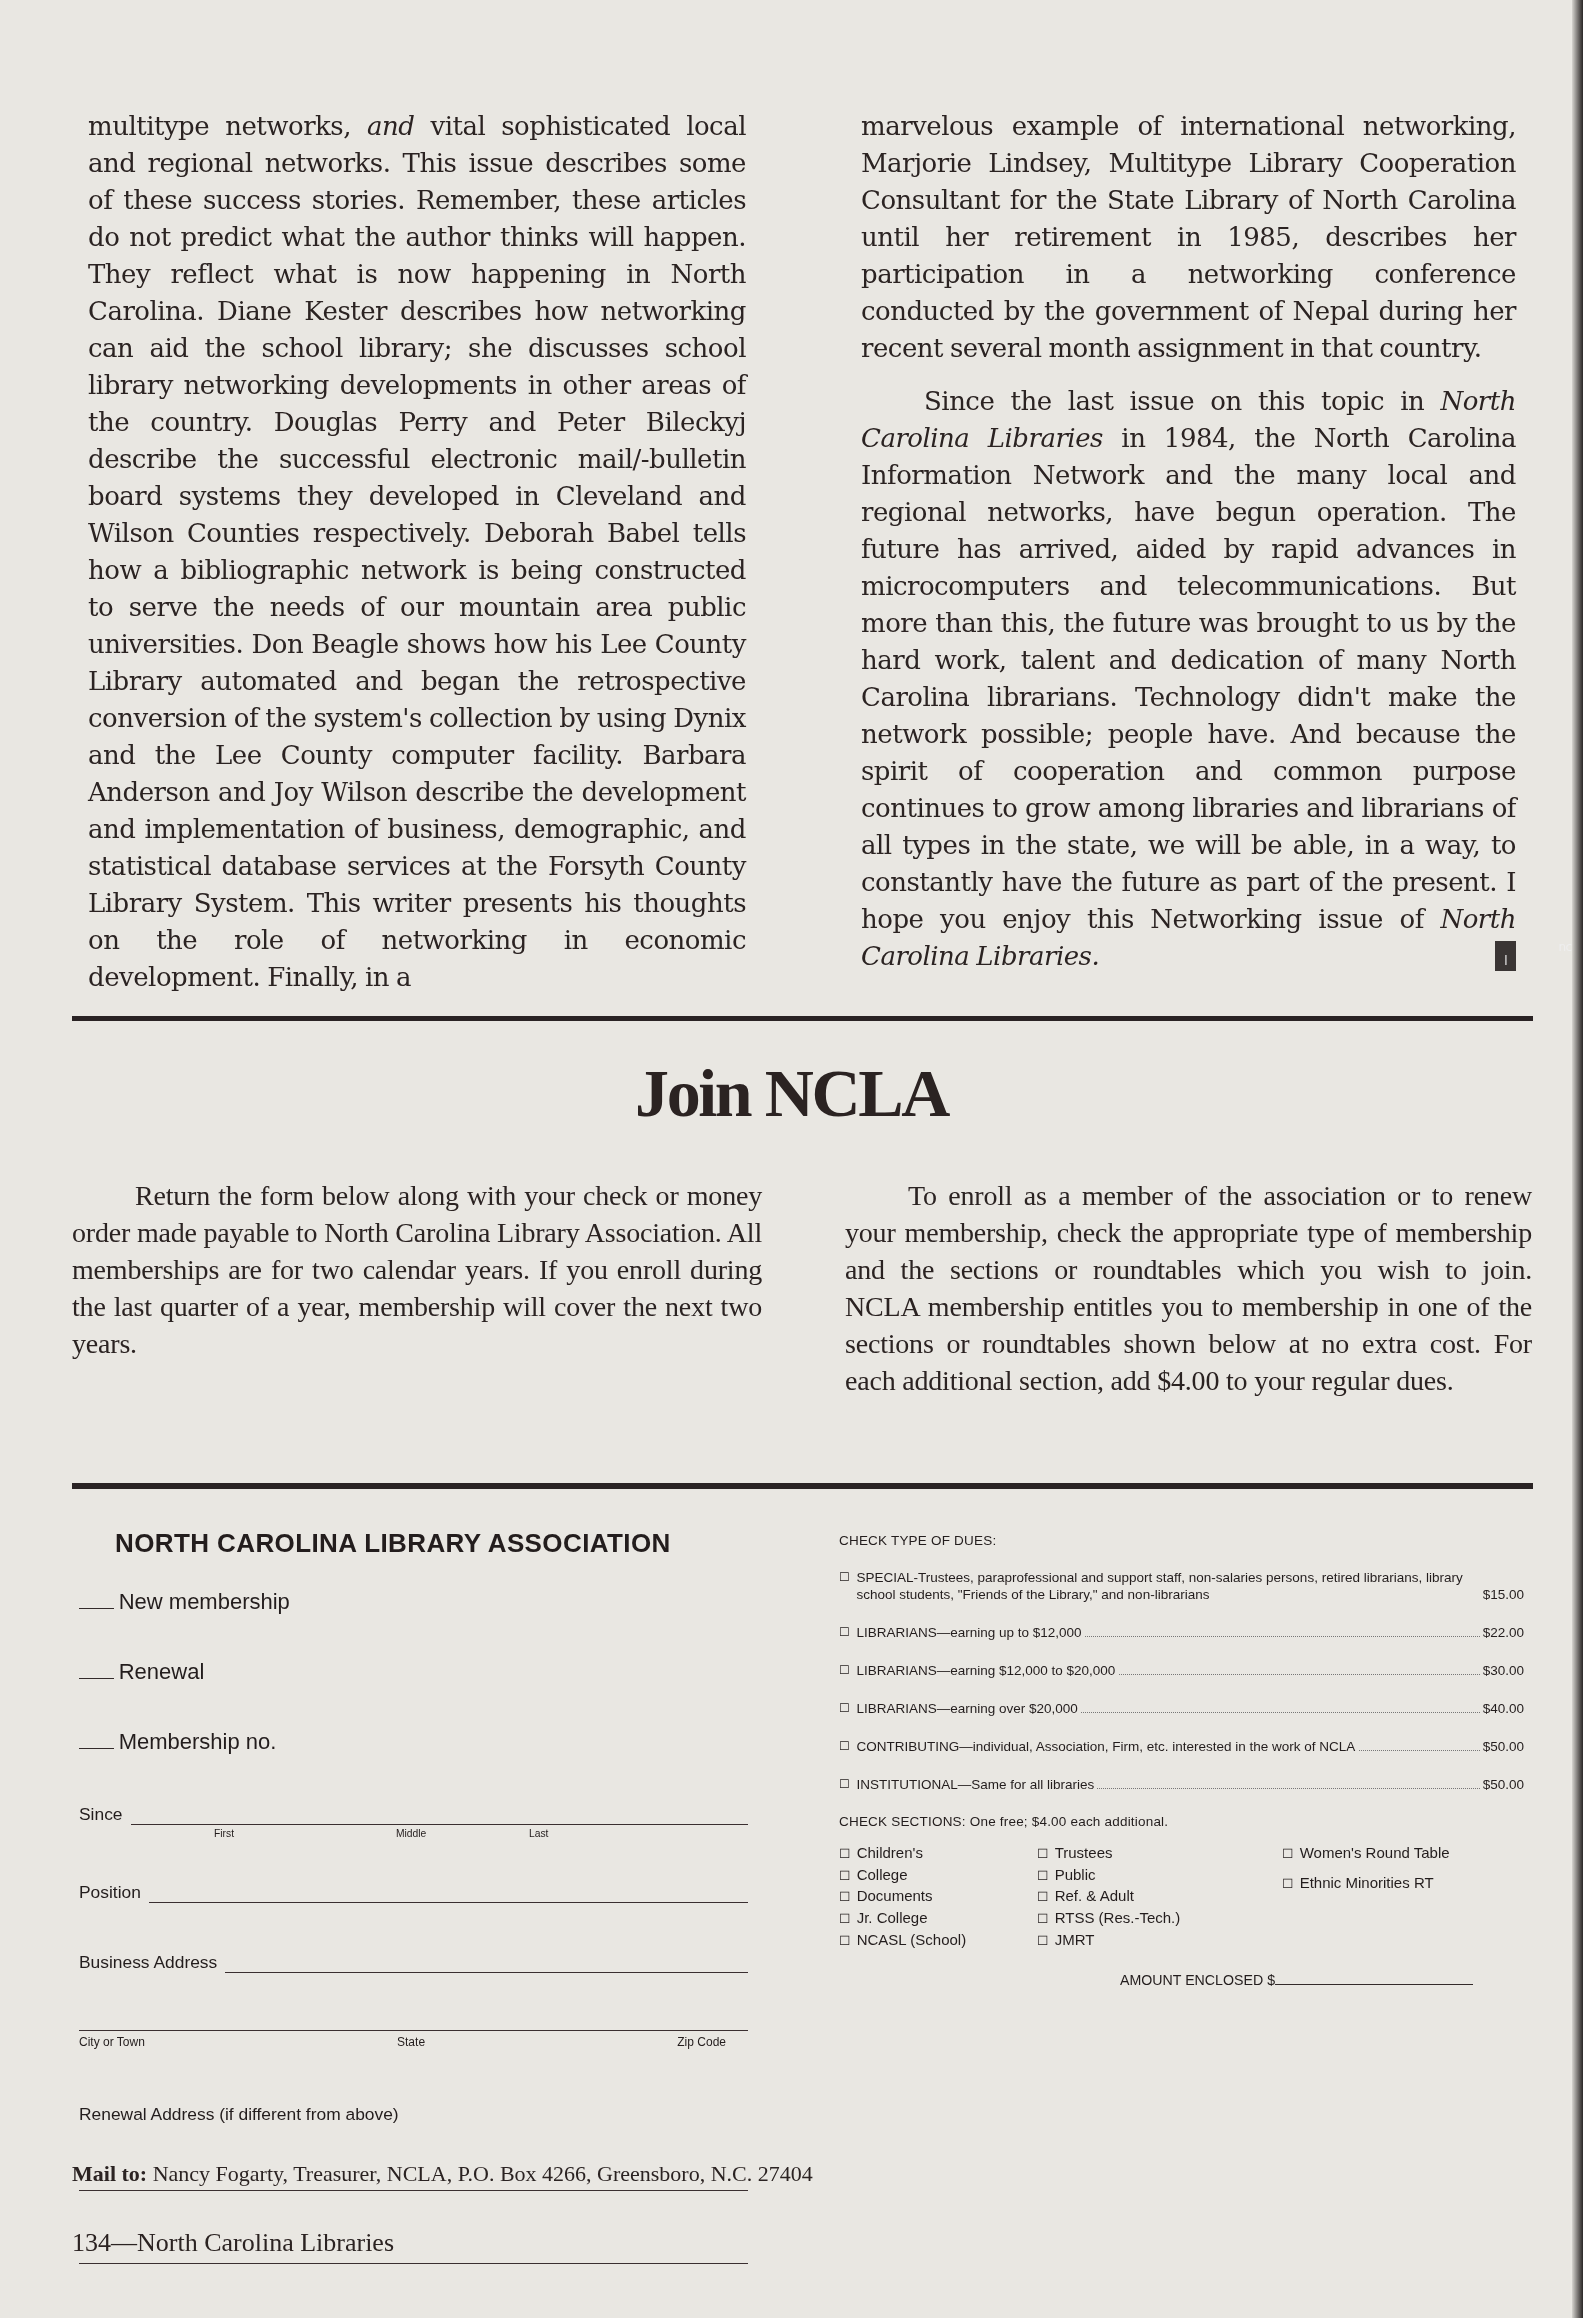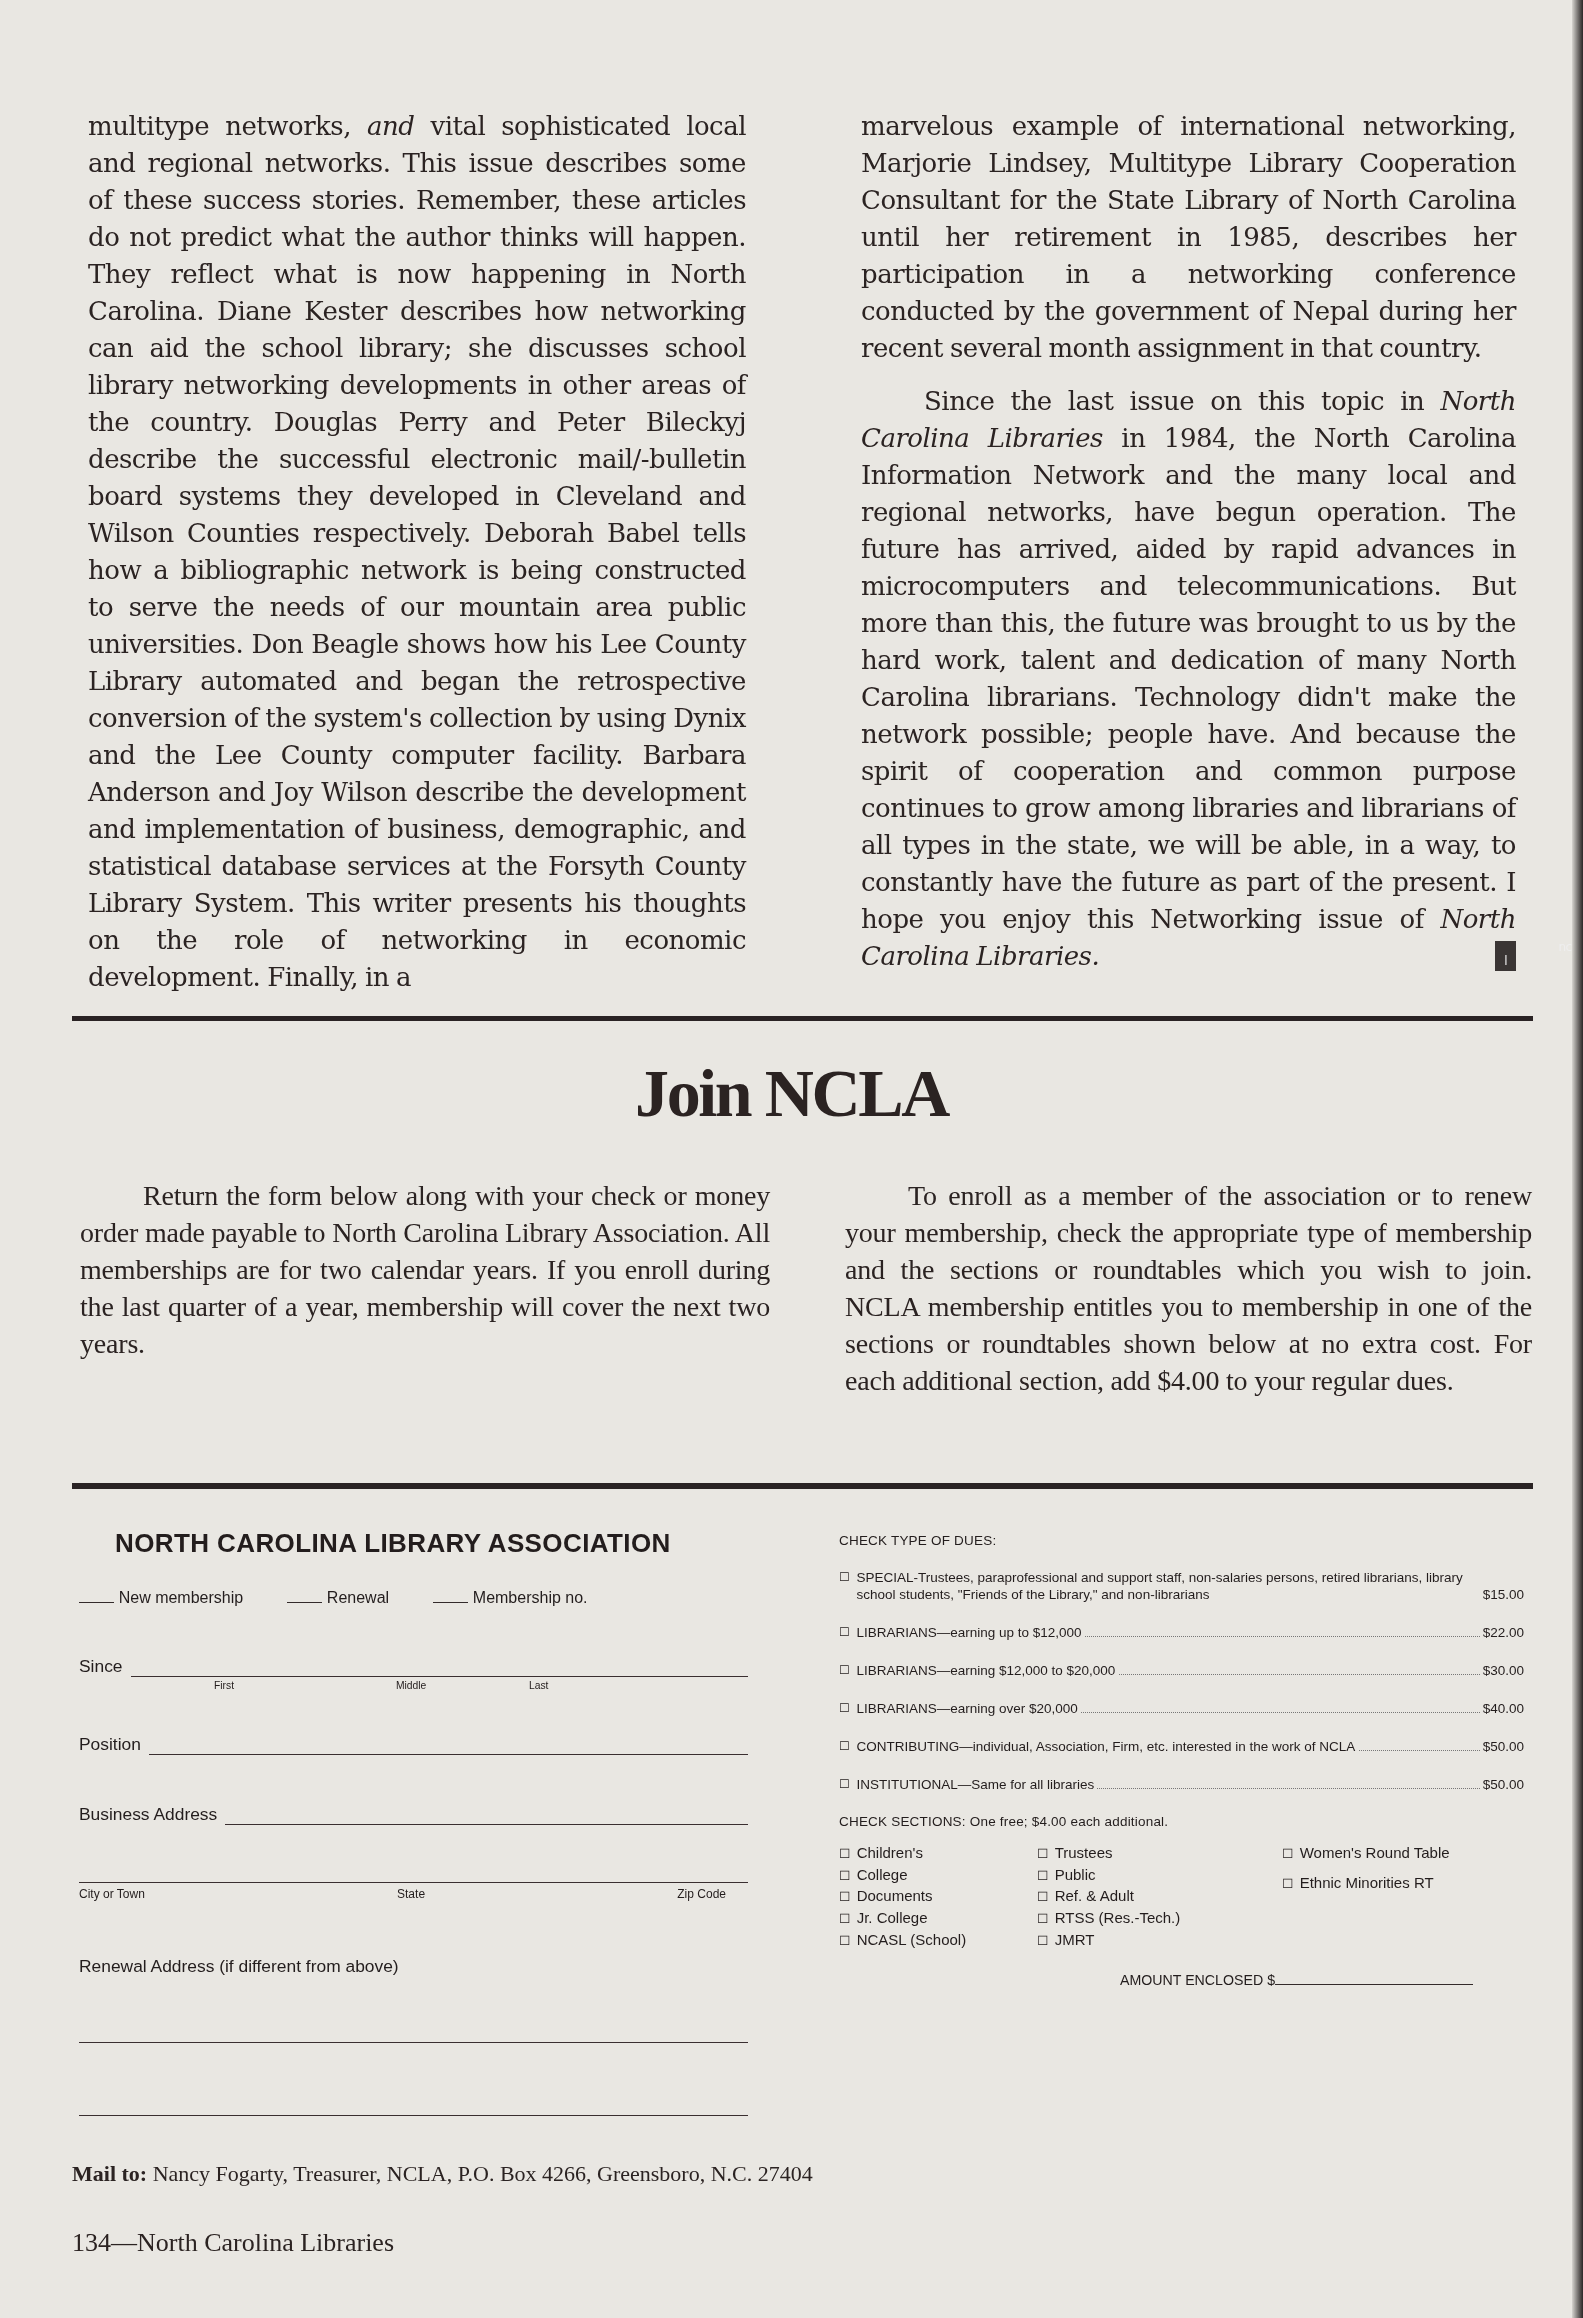--- a/index.html
+++ b/index.html
@@ -32,28 +32,28 @@
     #join-title {
       position: absolute; left: 0; width: 1583px; top: 1059px; text-align: center;
       font-family: "Liberation Serif", serif; font-weight: bold; font-size: 68px;
       letter-spacing: -2.4px; line-height: 1;
     }
     .intro {
       position: absolute; font-family: "Liberation Serif", serif; font-size: 28px;
       line-height: 37px; text-align: justify; letter-spacing: -0.2px;
     }
     .intro p { margin: 0; text-indent: 63px; }
-    #intro-left { left: 80px; top: 1177px; width: 690px; }
+    #intro-left { left: 72px; top: 1177px; width: 690px; }
     #intro-right { left: 845px; top: 1177px; width: 687px; }
 
     .form { position: absolute; font-family: "Liberation Sans", sans-serif; color: #231d1d; }
     #form-left { left: 79px; top: 1528px; width: 669px; }
     #form-right { left: 839px; top: 1533px; width: 685px; }
     .form-title { font-weight: bold; font-size: 26px; letter-spacing: 0.4px; margin-left: 36px; }
-    .opt-row { display: flex; gap: 44px; font-size: 16px; margin-top: 30px; }
+    .opt-row { display: flex; gap: 44px; font-size: 22px; margin-top: 30px; flex-direction: column; }
     .blank { display: inline-block; width: 35px; border-bottom: 1.6px solid #332b2b; margin-right: 4.7px; }
     .field { display: flex; align-items: flex-end; font-size: 17.4px; margin-top: 49px; }
     .field .line { flex: 1; border-bottom: 1.6px solid #3a2f30; margin-left: 8px; height: 1.6px; }
     .sublabels { font-size: 10.3px; position: relative; height: 16px; margin-top: 3.2px; }
     .sublabels span { position: absolute; }
     .fullline { border-bottom: 1.6px solid #3a2f30; height: 1.6px; margin-top: 55px; }
     .triple { font-size: 12px; display: flex; justify-content: space-between; margin-top: 4.7px; padding-right: 22px; }
 
     .small-head { font-size: 13.5px; letter-spacing: 0.2px; }
     .dues { margin-top: 20.6px; font-size: 13.5px; line-height: 17.4px; }

